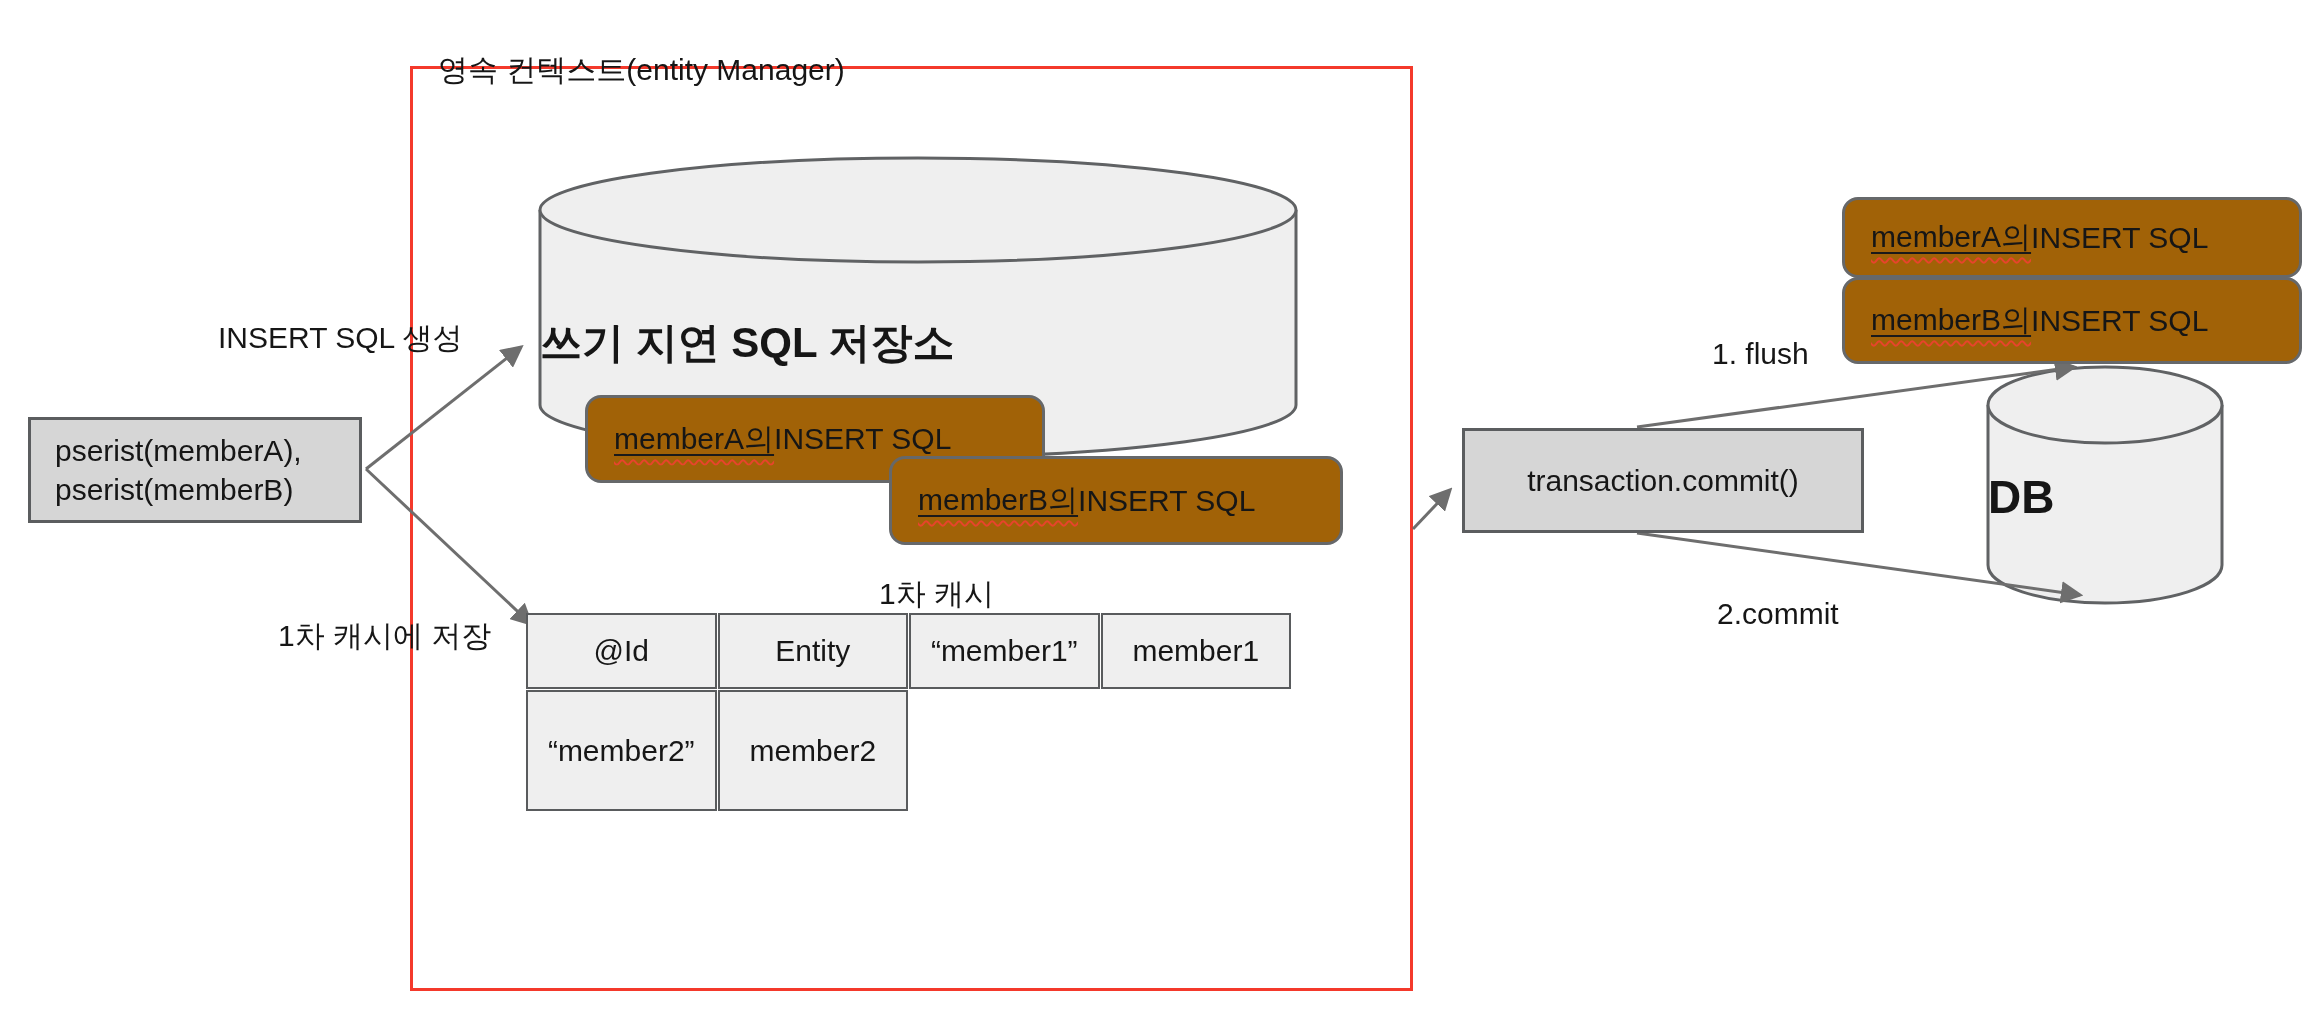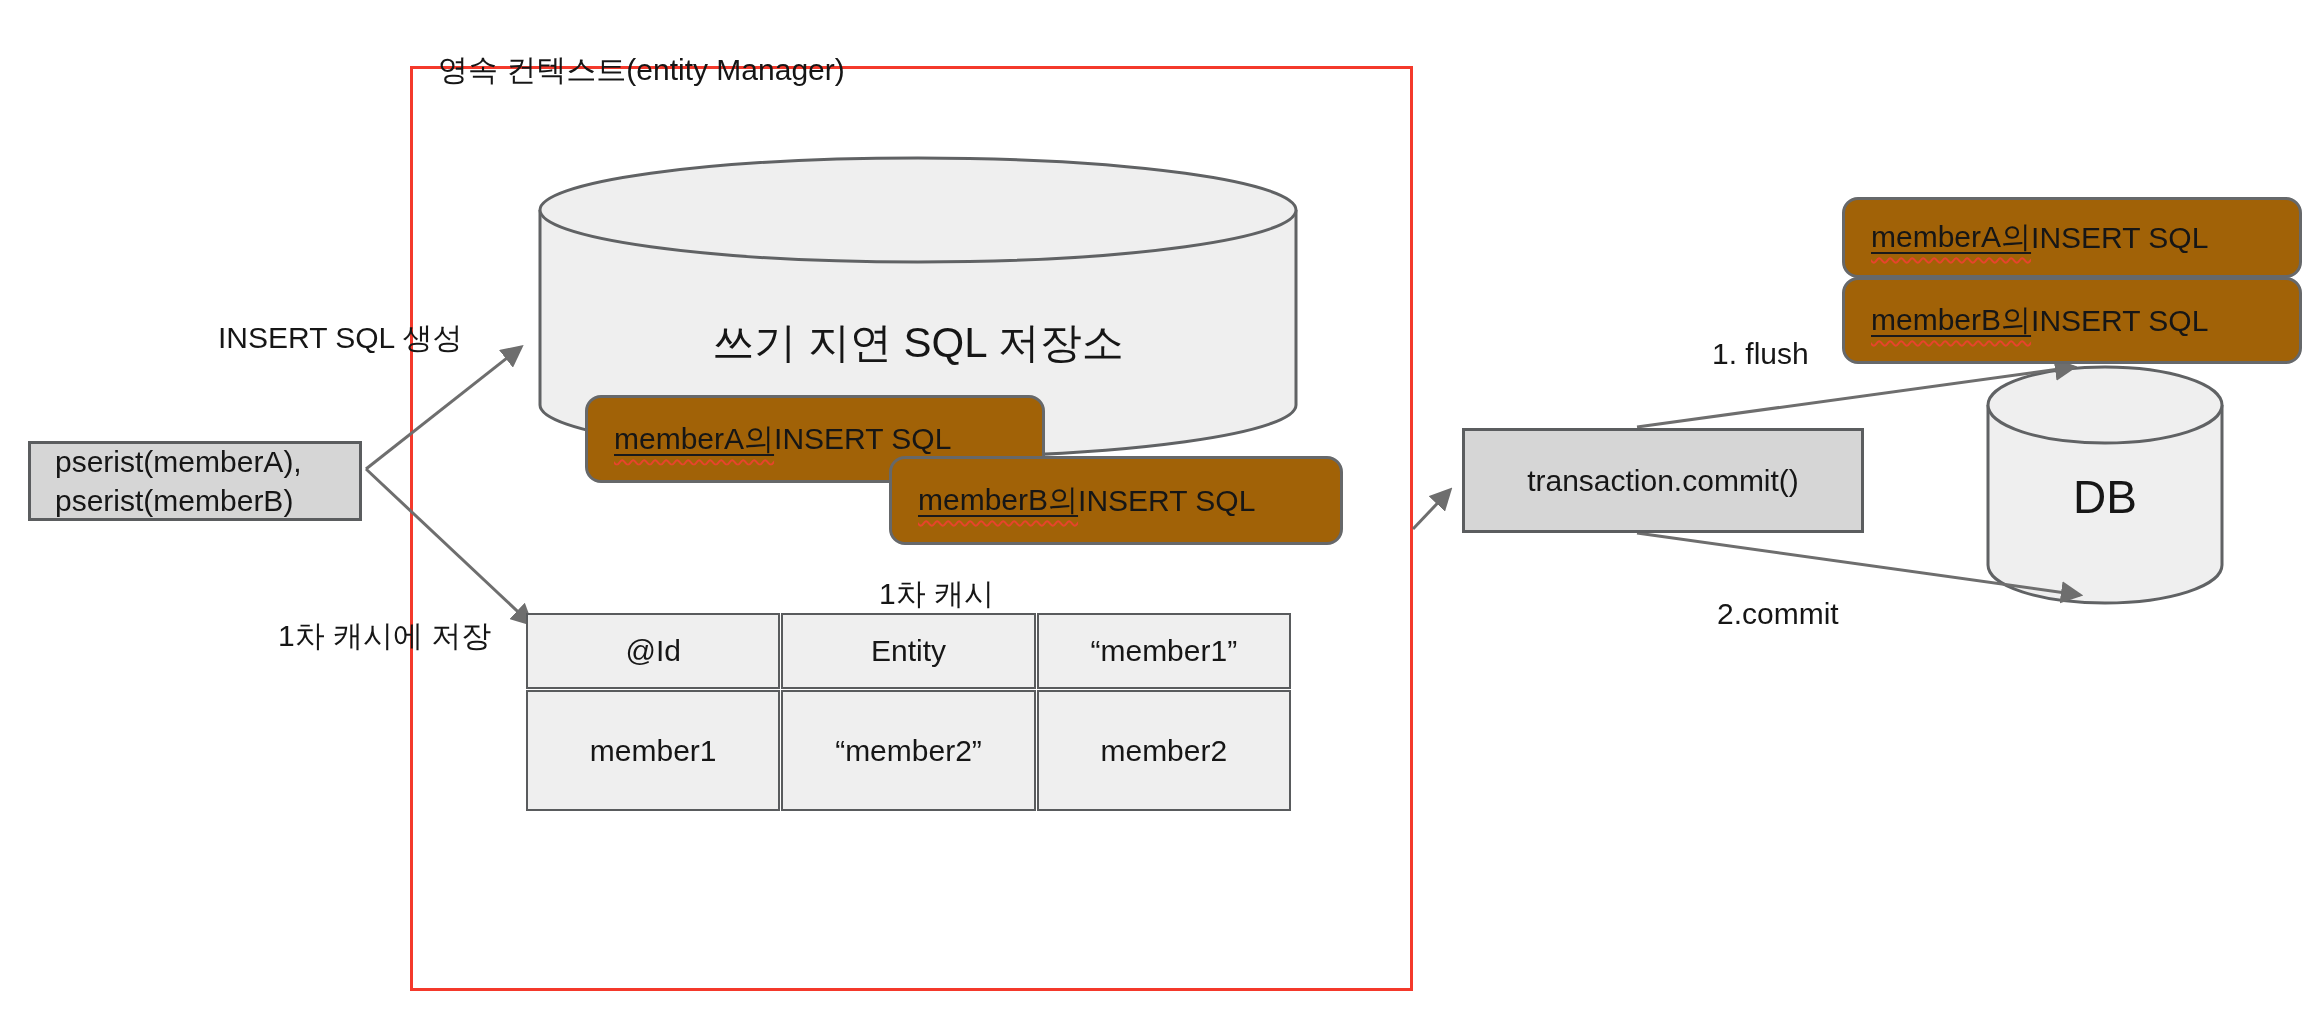--- a/index.html
+++ b/index.html
@@ -60,28 +60,29 @@
   }
   .squig {
     text-decoration-line: underline;
     text-decoration-style: wavy;
     text-decoration-color: #e8432c;
     text-decoration-thickness: 2px;
     text-underline-offset: 10px;
   }
   .cyl-label {
     position: absolute;
-    text-align: center;
+    text-align: left;
     white-space: nowrap;
+    font-weight: bold;
   }
   .cache-table {
     position: absolute;
     left: 526px; top: 613px; width: 765px;
     display: grid;
-    grid-template-columns: 1fr 1fr 1fr;
+    grid-template-columns: 1fr 1fr 1fr 1fr;
     grid-template-rows: 76px 121px 121px;
     gap: 1px;
   }
   .cache-table .cell {
     border: 2px solid #595b5d;
     background: #efefef;
     display: flex;
     align-items: center;
     justify-content: center;
     font-size: 30px;
@@ -115,21 +116,21 @@
     <line x1="366" y1="469" x2="531" y2="624" stroke="#6e6e6e" stroke-width="3" marker-end="url(#ah)"></line>
     <line x1="1413" y1="529" x2="1450" y2="490" stroke="#6e6e6e" stroke-width="3" marker-end="url(#ah)"></line>
     <line x1="1637" y1="427" x2="2074" y2="367" stroke="#6e6e6e" stroke-width="3" marker-end="url(#ah)"></line>
     <line x1="1637" y1="533" x2="2080" y2="595" stroke="#6e6e6e" stroke-width="3" marker-end="url(#ah)"></line>
   </svg>
 
   <div class="lbl" style="left:438px; top:16px;margin-top:36px;">영속 컨텍스트(entity Manager)</div>
 
   <div class="cyl-label" style="left:540px; top:315px; width:756px; font-size:42px;">쓰기 지연 SQL 저장소</div>
 
-  <div class="graybox twolines" style="left:28px; top:417px; width:334px; height:80px;margin-top:24px;">
+  <div class="graybox twolines" style="left:28px; top:417px; width:334px; height:106px;">
     <div>pserist(memberA),</div>
     <div>pserist(memberB)</div>
   </div>
 
   <div class="lbl" style="left:218px; top:320px;">INSERT SQL 생성</div>
   <div class="lbl" style="left:278px; top:618px;">1차 캐시에 저장</div>
 
   <div class="sqlbox" style="left:585px; top:395px; width:460px; height:88px;">
     <span class="usolid"><span class="squig">memberA의</span></span>
       <span> INSERT SQL</span>

